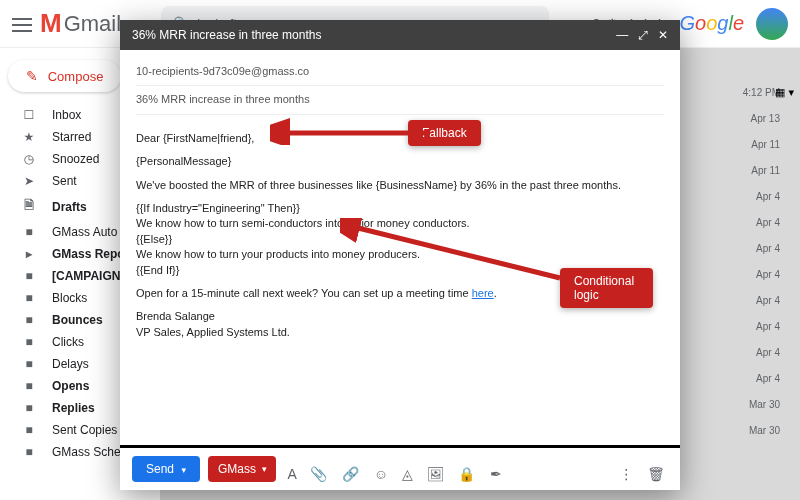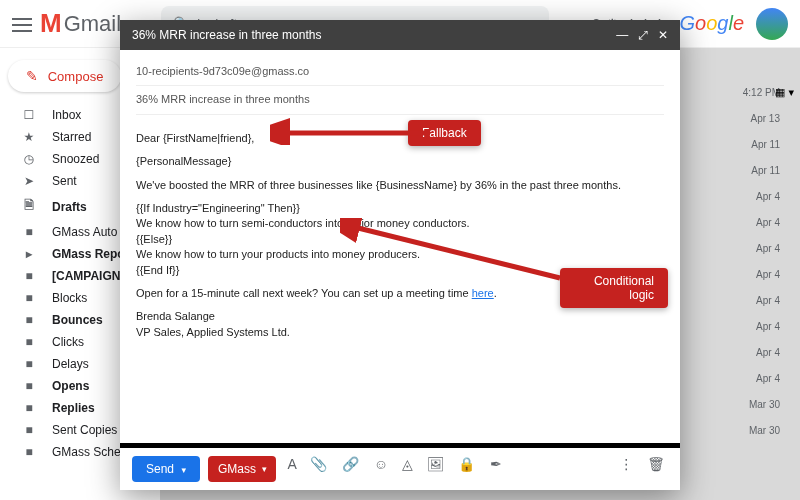--- a/index.html
+++ b/index.html
@@ -33,31 +33,31 @@
 .compose { position: absolute; top: 20px; left: 120px; width: 560px; height: 470px; background: #fff; box-shadow: 0 8px 30px rgba(0,0,0,0.4); display: flex; flex-direction: column; }
 .compose-header { background: #404040; color: #fff; padding: 8px 12px; font-size: 12px; display: flex; align-items: center; }
 .compose-header .title { flex: 1; }
 .compose-header .ctrl { margin-left: 10px; cursor: pointer; font-size: 12px; }
 .compose-body { flex: 1; padding: 8px 16px; font-size: 11px; color: #222; overflow: hidden; line-height: 1.4; }
 .field { padding: 6px 0; border-bottom: 1px solid #eee; color: #555; font-size: 11px; }
 .content { padding-top: 8px; font-size: 11px; }
 .content p { margin: 8px 0; }
 .link { color: #1a73e8; text-decoration: underline; }
 
-.compose-footer { padding: 8px 12px; display: flex; align-items: flex-start; gap: 8px; border-top: 5px solid #000000; }
+.compose-footer { padding: 8px 12px; display: flex; align-items: flex-end; gap: 8px; border-top: 3px solid #000000; }
 .send-btn { background: #1a73e8; color: #fff; padding: 6px 14px; border-radius: 4px; font-size: 12px; font-weight: 500; }
 .gmass-btn { background: #c5221f; color: #fff; padding: 6px 10px; border-radius: 4px; font-size: 12px; font-weight: 400; display: inline-flex; align-items: center; }
 .gmass-btn::after { content: "▾"; margin-left: 6px; font-size: 9px; }
 .tool-icon { color: #5f6368; font-size: 14px; padding: 0 3px; }
 .footer-spacer { flex: 1; }
 
 
 .callout { position: absolute; background: #c5221f; color: #fff; padding: 6px 14px; border-radius: 4px; font-size: 12px; box-shadow: 0 2px 6px rgba(0,0,0,0.3); }
 .callout.fallback { top: 120px; left: 408px; }
-.callout.conditional { top: 268px; left: 560px; width: 108px; text-align: right; }
+.callout.conditional { top: 268px; left: 560px; width: 93px; text-align: left; }
 .arrow { position: absolute; }
 </style>
 </head>
 <body>
 
 <div class="header">
   <div class="menu-icon">
       <div></div>
       <div></div>
       <div></div>

